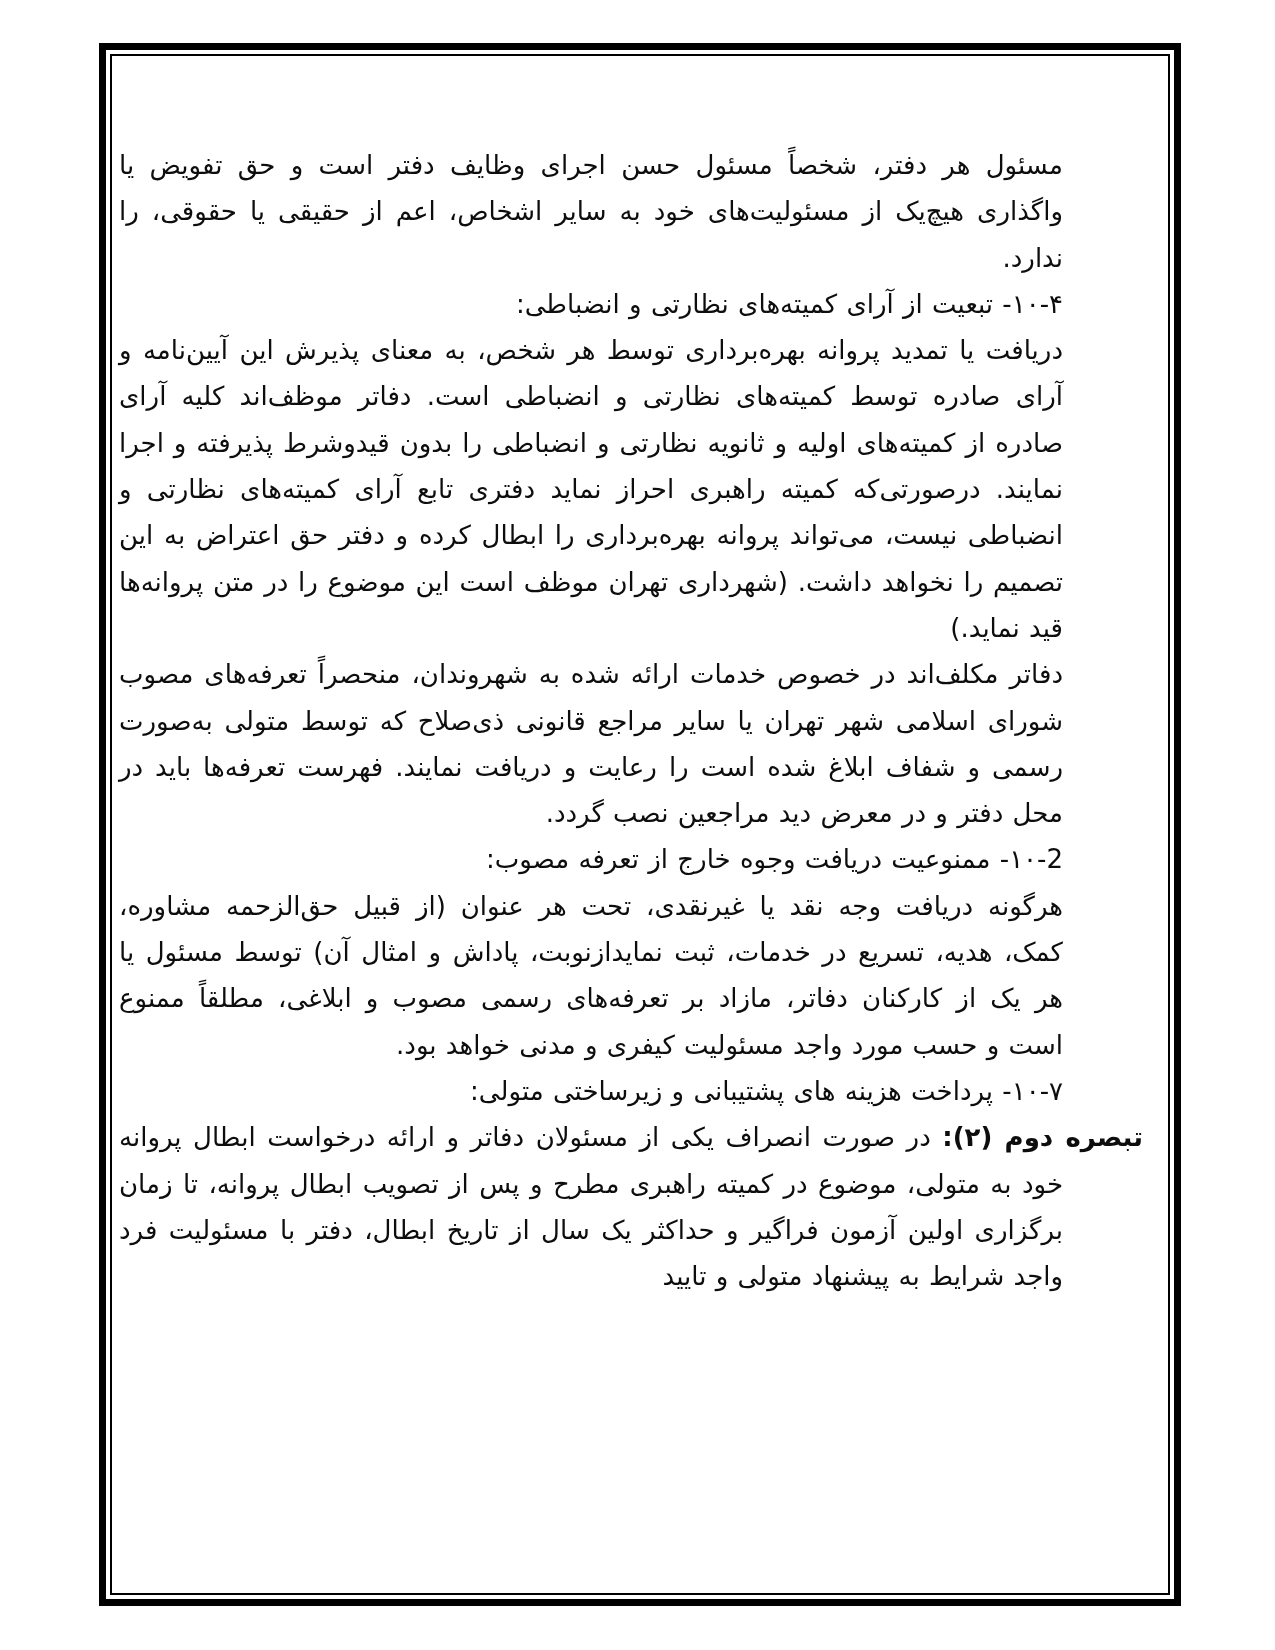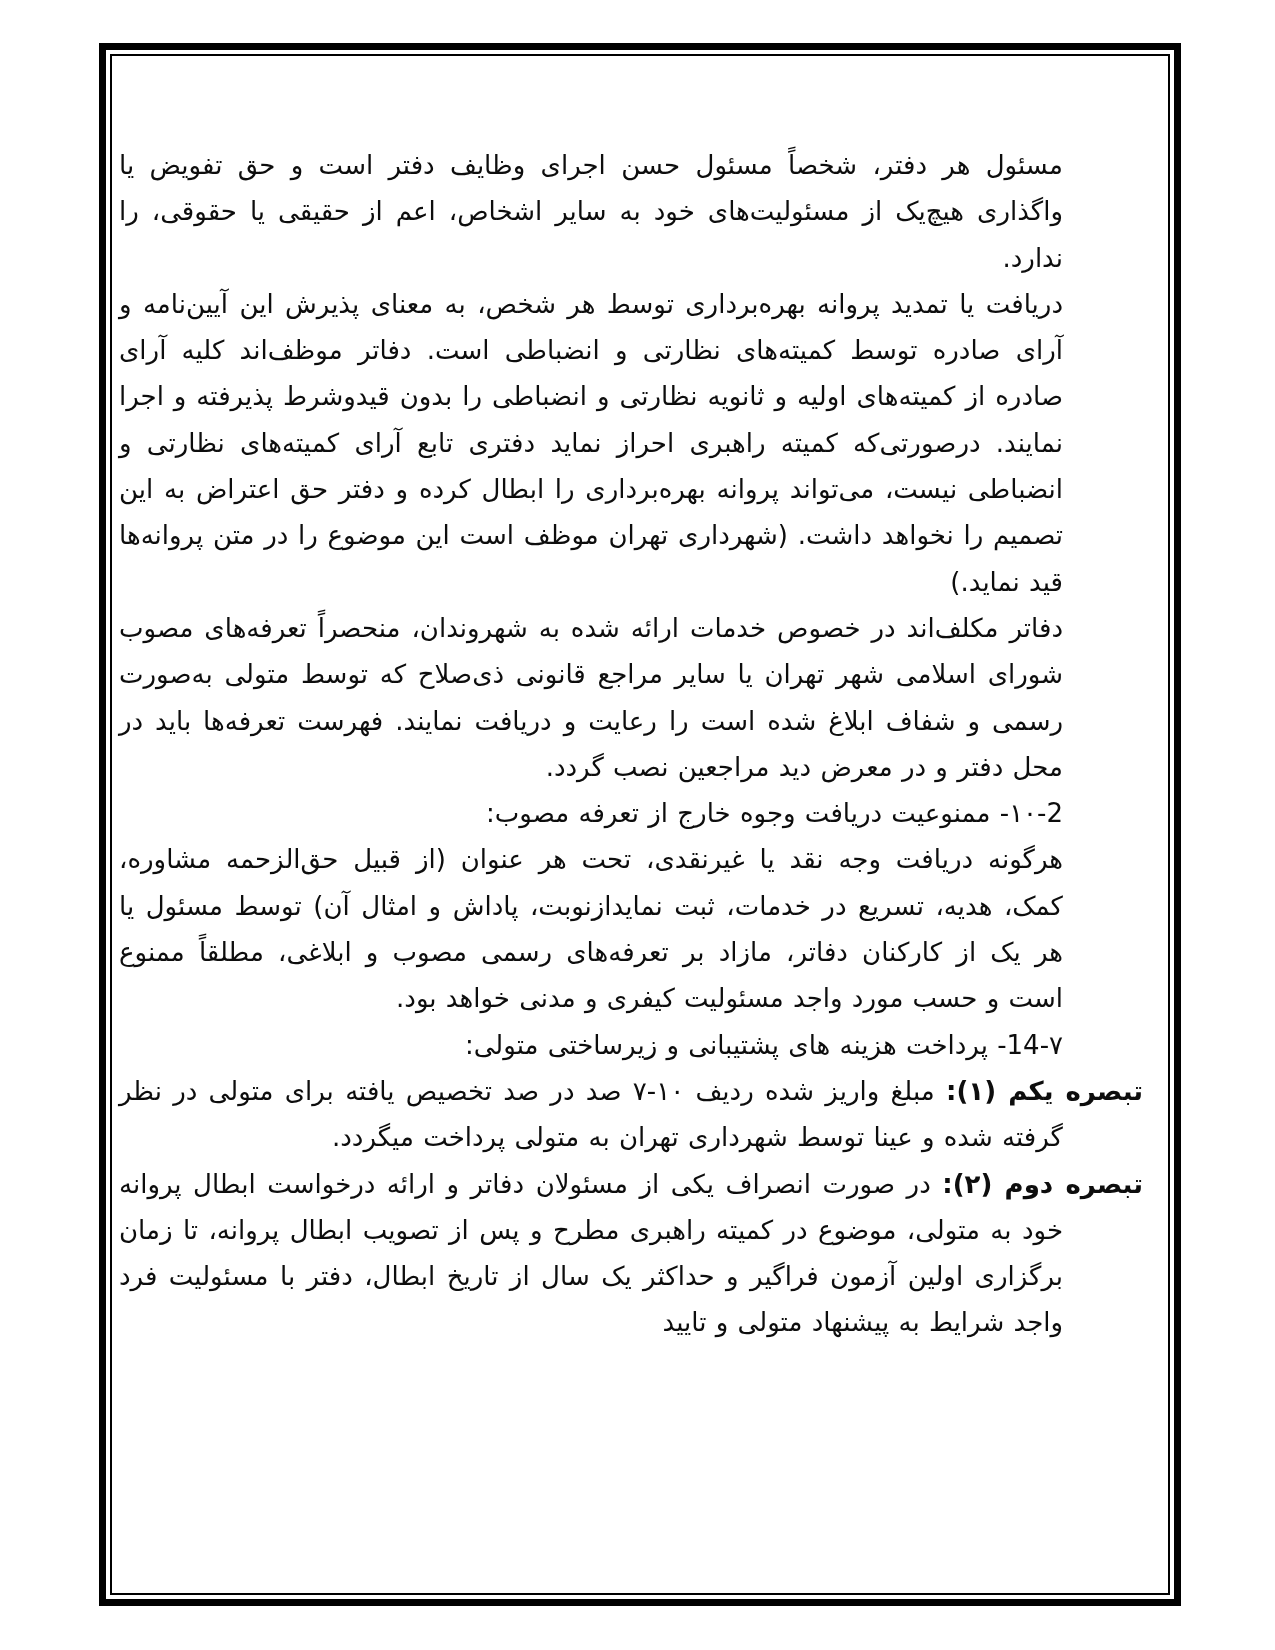--- a/index.html
+++ b/index.html
@@ -74,31 +74,31 @@
 <div class="page">
 
   <div class="frame">
     <div class="frame-inner"></div>
   </div>
 
   <div class="text-block">
 
     <p class="body-par">مسئول هر دفتر، شخصاً مسئول حسن اجرای وظایف دفتر است و حق تفویض یا واگذاری هیچ‌یک از مسئولیت‌های خود به سایر اشخاص، اعم از حقیقی یا حقوقی، را ندارد.</p>
 
+    <p class="heading">۱۰-۴- تبعیت از آرای کمیته‌های نظارتی و انضباطی:</p>
 
     <p class="body-par">دریافت یا تمدید پروانه بهره‌برداری توسط هر شخص، به معنای پذیرش این آیین‌نامه و آرای صادره توسط کمیته‌های نظارتی و انضباطی است. دفاتر موظف‌اند کلیه آرای صادره از کمیته‌های اولیه و ثانویه نظارتی و انضباطی را بدون قیدوشرط پذیرفته و اجرا نمایند. درصورتی‌که کمیته راهبری احراز نماید دفتری تابع آرای کمیته‌های نظارتی و انضباطی نیست، می‌تواند پروانه بهره‌برداری را ابطال کرده و دفتر حق اعتراض به این تصمیم را نخواهد داشت. (شهرداری تهران موظف است این موضوع را در متن پروانه‌ها قید نماید.)</p>
 
 
     <p class="body-par">دفاتر مکلف‌اند در خصوص خدمات ارائه شده به شهروندان، منحصراً تعرفه‌های مصوب شورای اسلامی شهر تهران یا سایر مراجع قانونی ذی‌صلاح که توسط متولی به‌صورت رسمی و شفاف ابلاغ شده است را رعایت و دریافت نمایند. فهرست تعرفه‌ها باید در محل دفتر و در معرض دید مراجعین نصب گردد.</p>
 
     <p class="heading">۱۰-2- ممنوعیت دریافت وجوه خارج از تعرفه مصوب:</p>
 
     <p class="body-par">هرگونه دریافت وجه نقد یا غیرنقدی، تحت هر عنوان (از قبیل حق‌الزحمه مشاوره، کمک، هدیه، تسریع در خدمات، ثبت نماید‌ازنوبت، پاداش و امثال آن) توسط مسئول یا هر یک از کارکنان دفاتر، مازاد بر تعرفه‌های رسمی مصوب و ابلاغی، مطلقاً ممنوع است و حسب مورد واجد مسئولیت کیفری و مدنی خواهد بود.</p>
 
-    <p class="heading">14-۷- پرداخت هزینه های پشتیبانی و زیرساختی متولی:</p>
+    <p class="heading">۱۰-۷- پرداخت هزینه های پشتیبانی و زیرساختی متولی:</p>
 
 
-    <p class="note"><b>تبصره یکم (۱):</b><span> مبلغ واریز شده ردیف ۱۰-۷ صد در صد تخصیص یافته برای متولی در نظر گرفته شده و عینا توسط شهرداری تهران به متولی پرداخت میگردد.</span></p>
 
     <p class="note"><b>تبصره دوم (۲):</b><span> در صورت انصراف یکی از مسئولان دفاتر و ارائه درخواست ابطال پروانه خود به متولی، موضوع در کمیته راهبری مطرح و پس از تصویب ابطال پروانه، تا زمان برگزاری اولین آزمون فراگیر و حداکثر یک سال از تاریخ ابطال، دفتر با مسئولیت فرد واجد شرایط به پیشنهاد متولی و تایید</span></p>
 
   </div>
 </div>
 
 </body></html>

